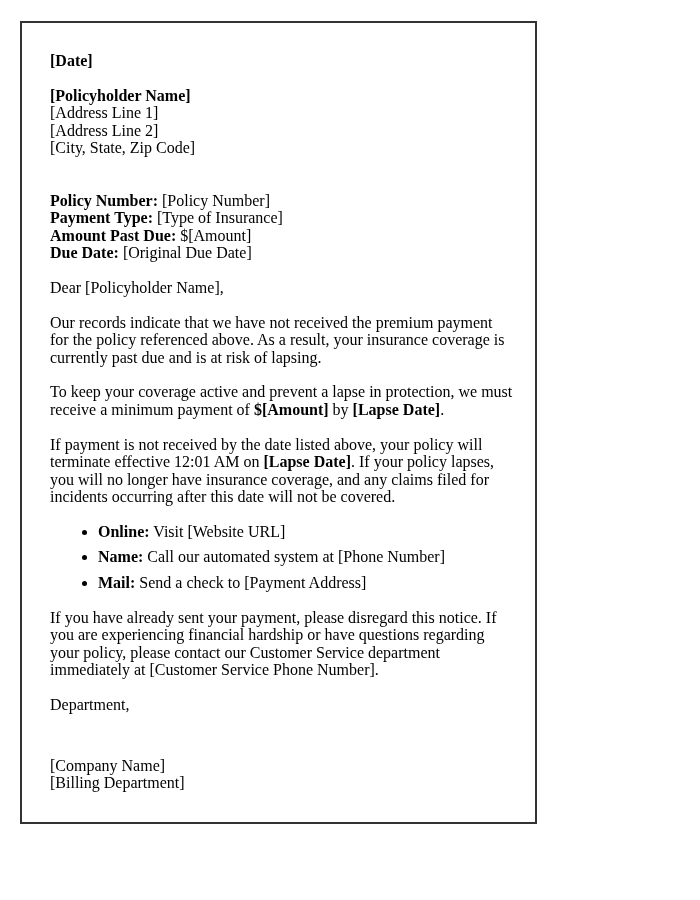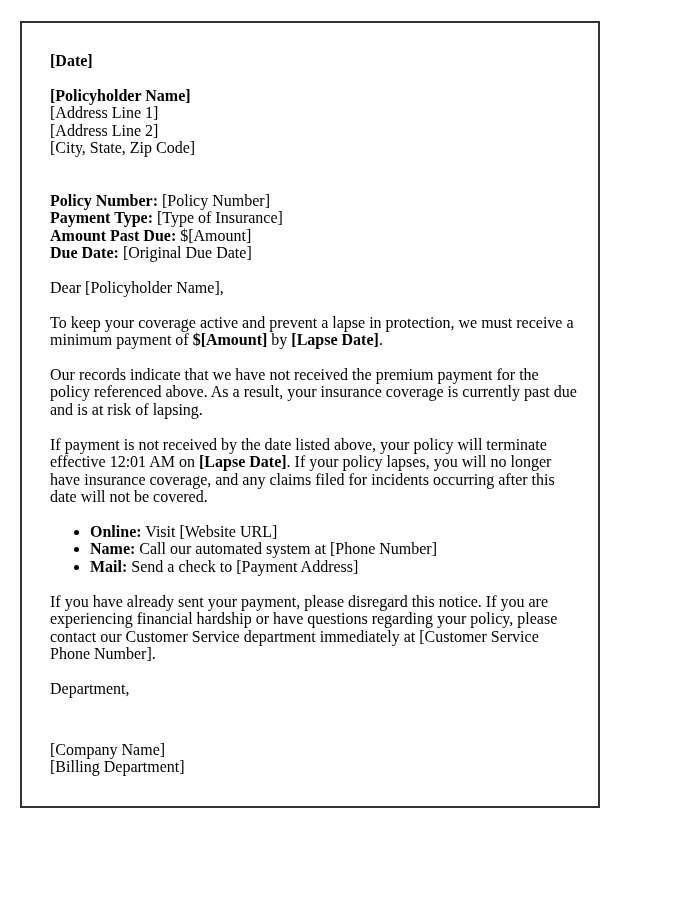--- a/index.html
+++ b/index.html
@@ -8,48 +8,48 @@
     width: 700px;
     height: 900px;
     background: #ffffff;
     color: #000000;
     font-family: "Liberation Serif", "DejaVu Serif", serif;
     font-size: 16px;
     line-height: 1.1;
   }
   .letter {
     margin: 21px 0 0 20px;
-    width: 580px;
+    width: 517px;
     min-height: 760px;
     border: 2px solid #333333;
     padding: 29px 20px 30px 28px;
     background: #ffffff;
   }
   .para { margin: 0 0 17px 0; }
   .para:last-child { margin-bottom: 0; margin-top: 43px; }
   .bullets { margin: 17px 0; padding-left: 40px; }
-  .bullets li { margin: 0; padding: 0; }
+  .bullets li { margin: 8px; padding: 0; }
   strong { font-weight: bold; }
 </style>
 </head>
 <body>
 
 <div class="letter">
 
   <p class="para"><strong>[Date]</strong></p>
 
   <p class="para"><strong>[Policyholder Name]</strong><br><span>[Address Line 1]</span><br><span>[Address Line 2]</span><br><span>[City, State, Zip Code]</span></p>
 
   <p class="para"><br><strong>Policy Number:</strong> <span>[Policy Number]</span><br><strong>Payment Type:</strong> <span>[Type of Insurance]</span><br><strong>Amount Past Due:</strong> <span>$[Amount]</span><br><strong>Due Date:</strong> <span>[Original Due Date]</span></p>
 
   <p class="para">Dear [Policyholder Name],</p>
 
+  <p class="para">Our records indicate that we have not received the premium payment for the policy referenced above. As a result, your insurance coverage is currently past due and is at risk of lapsing.</p>
+
   <p class="para"><span>To keep your coverage active and prevent a lapse in protection, we must receive a minimum payment of </span><strong>$[Amount]</strong><span> by </span><strong>[Lapse Date]</strong><span>.</span></p>
-
-  <p class="para">Our records indicate that we have not received the premium payment for the policy referenced above. As a result, your insurance coverage is currently past due and is at risk of lapsing.</p>
 
   <p class="para"><span>If payment is not received by the date listed above, your policy will terminate effective 12:01 AM on </span><strong>[Lapse Date]</strong><span>. If your policy lapses, you will no longer have insurance coverage, and any claims filed for incidents occurring after this date will not be covered.</span></p>
 
 
   <ul class="bullets">
     <li><strong>Online:</strong> <span>Visit [Website URL]</span></li>
     <li><strong>Name:</strong> <span>Call our automated system at [Phone Number]</span></li>
     <li><strong>Mail:</strong> <span>Send a check to [Payment Address]</span></li>
   </ul>
 

